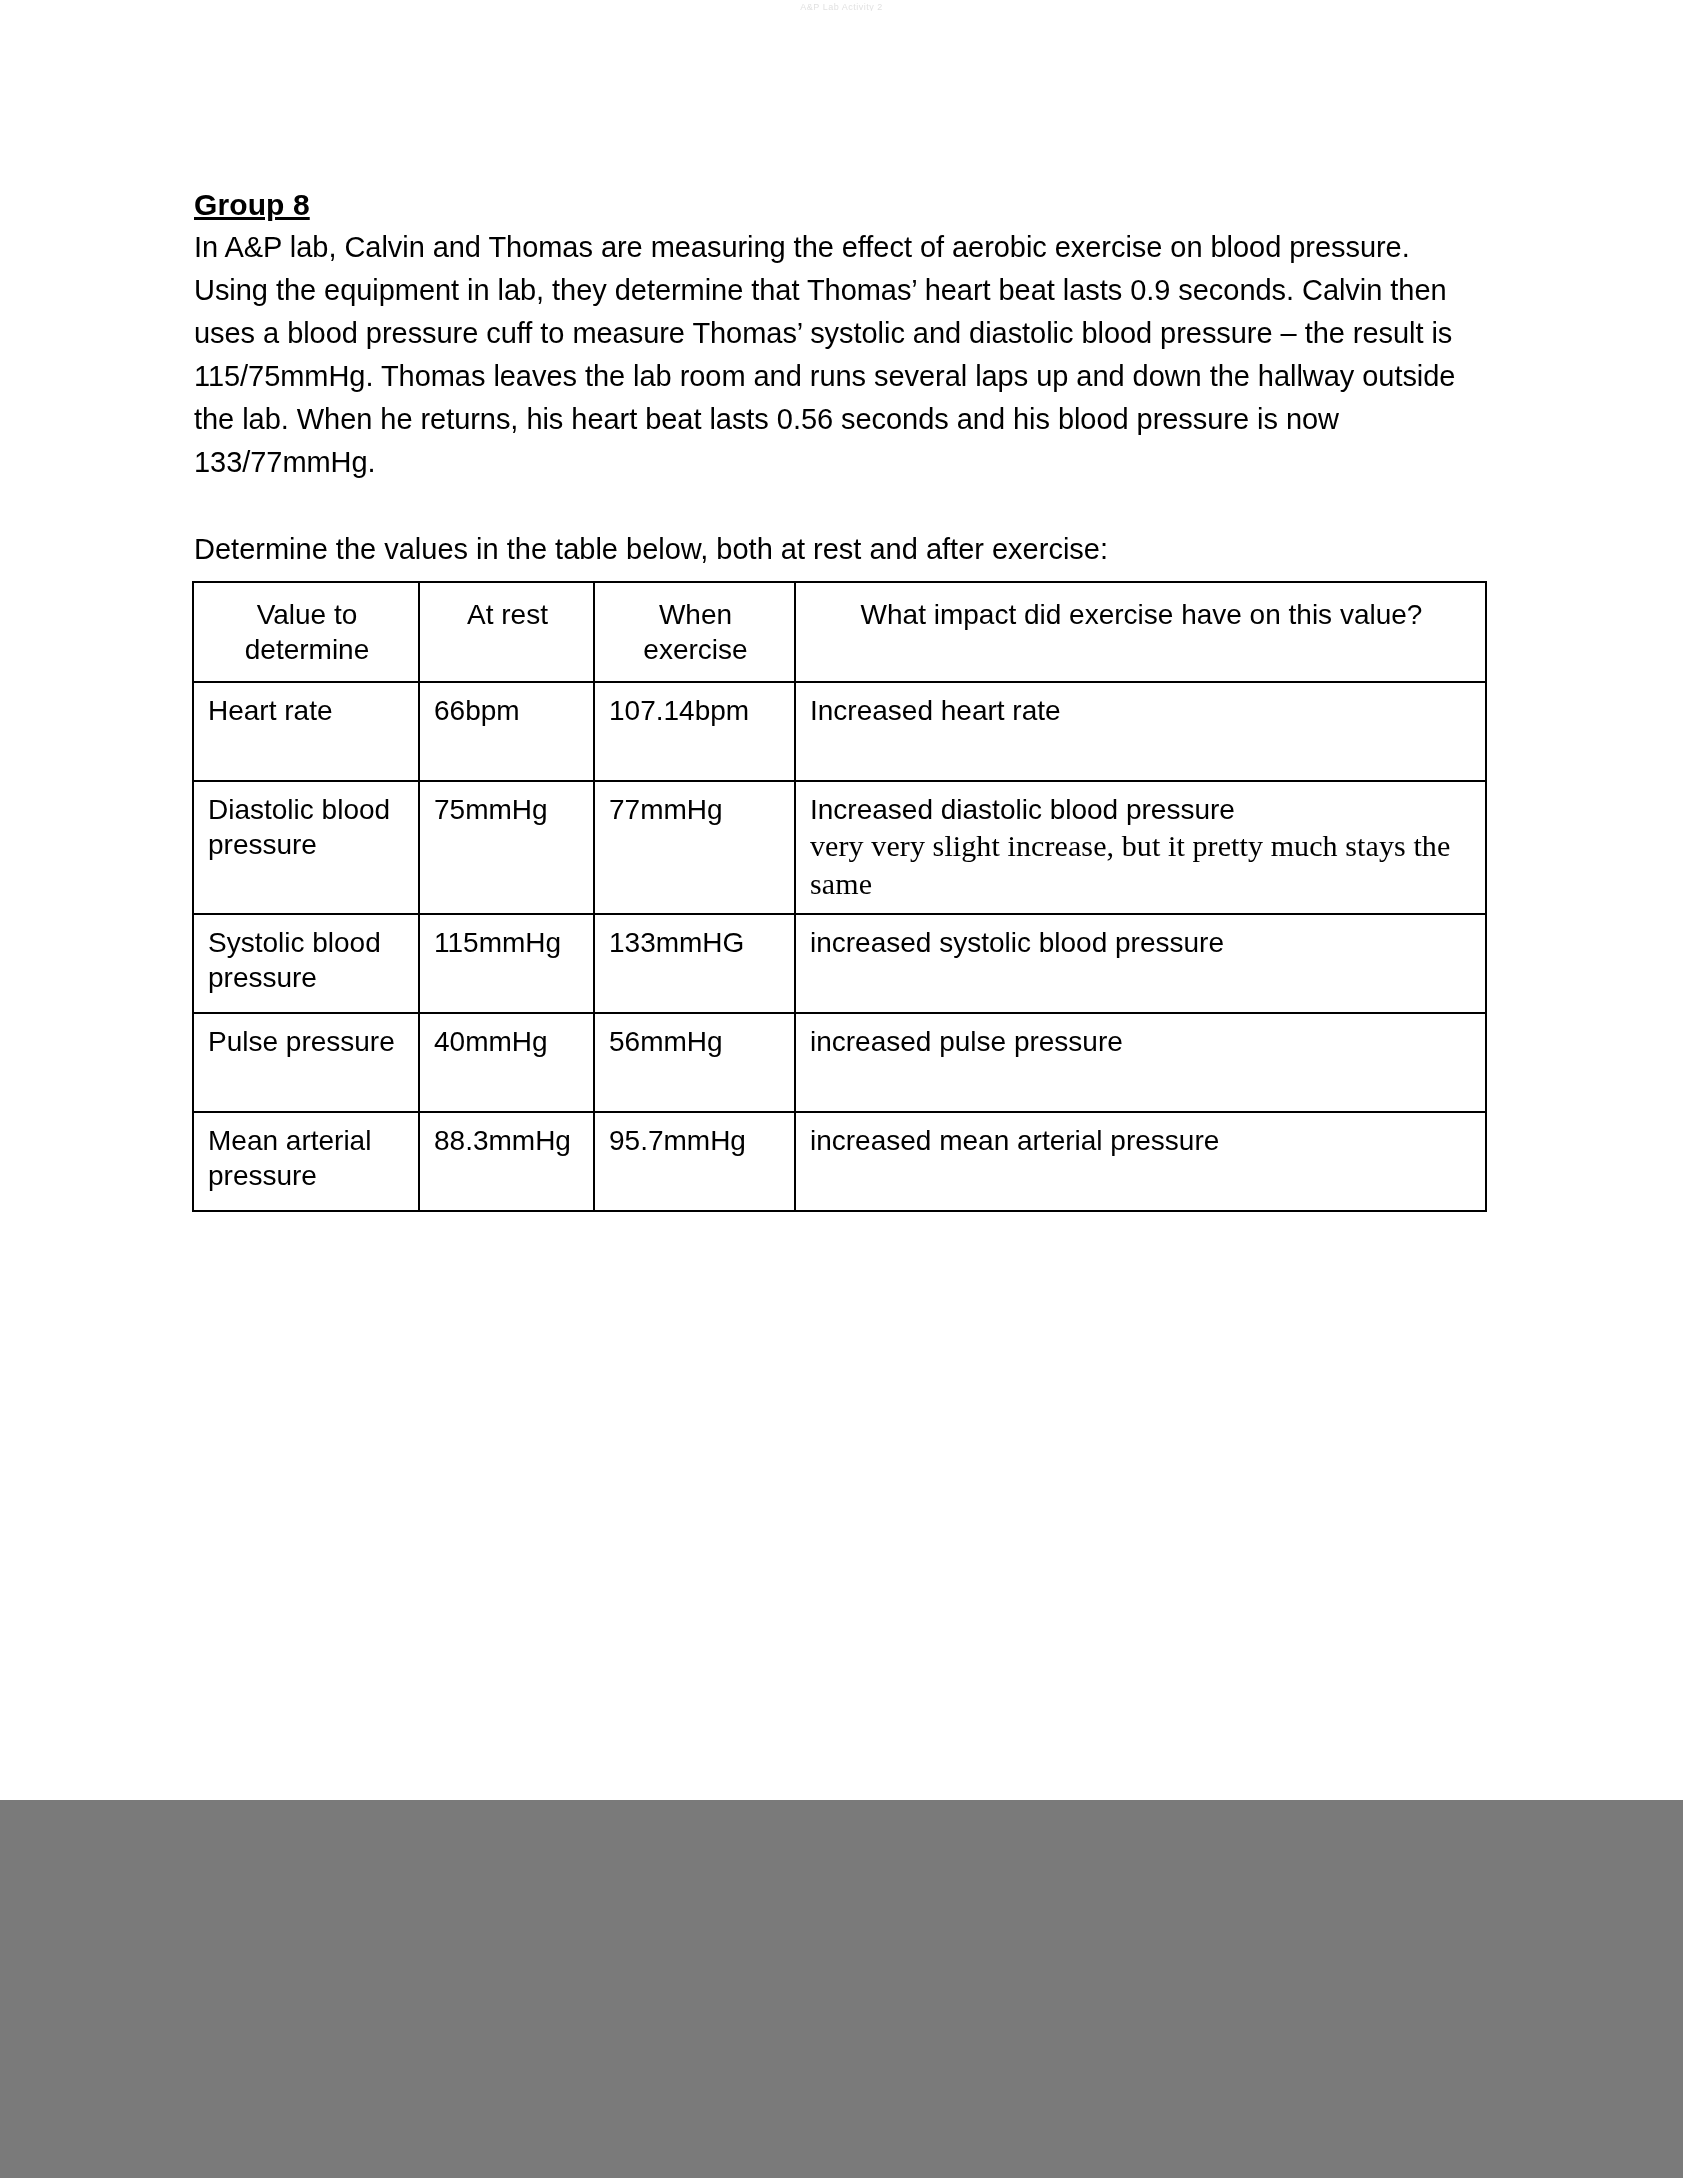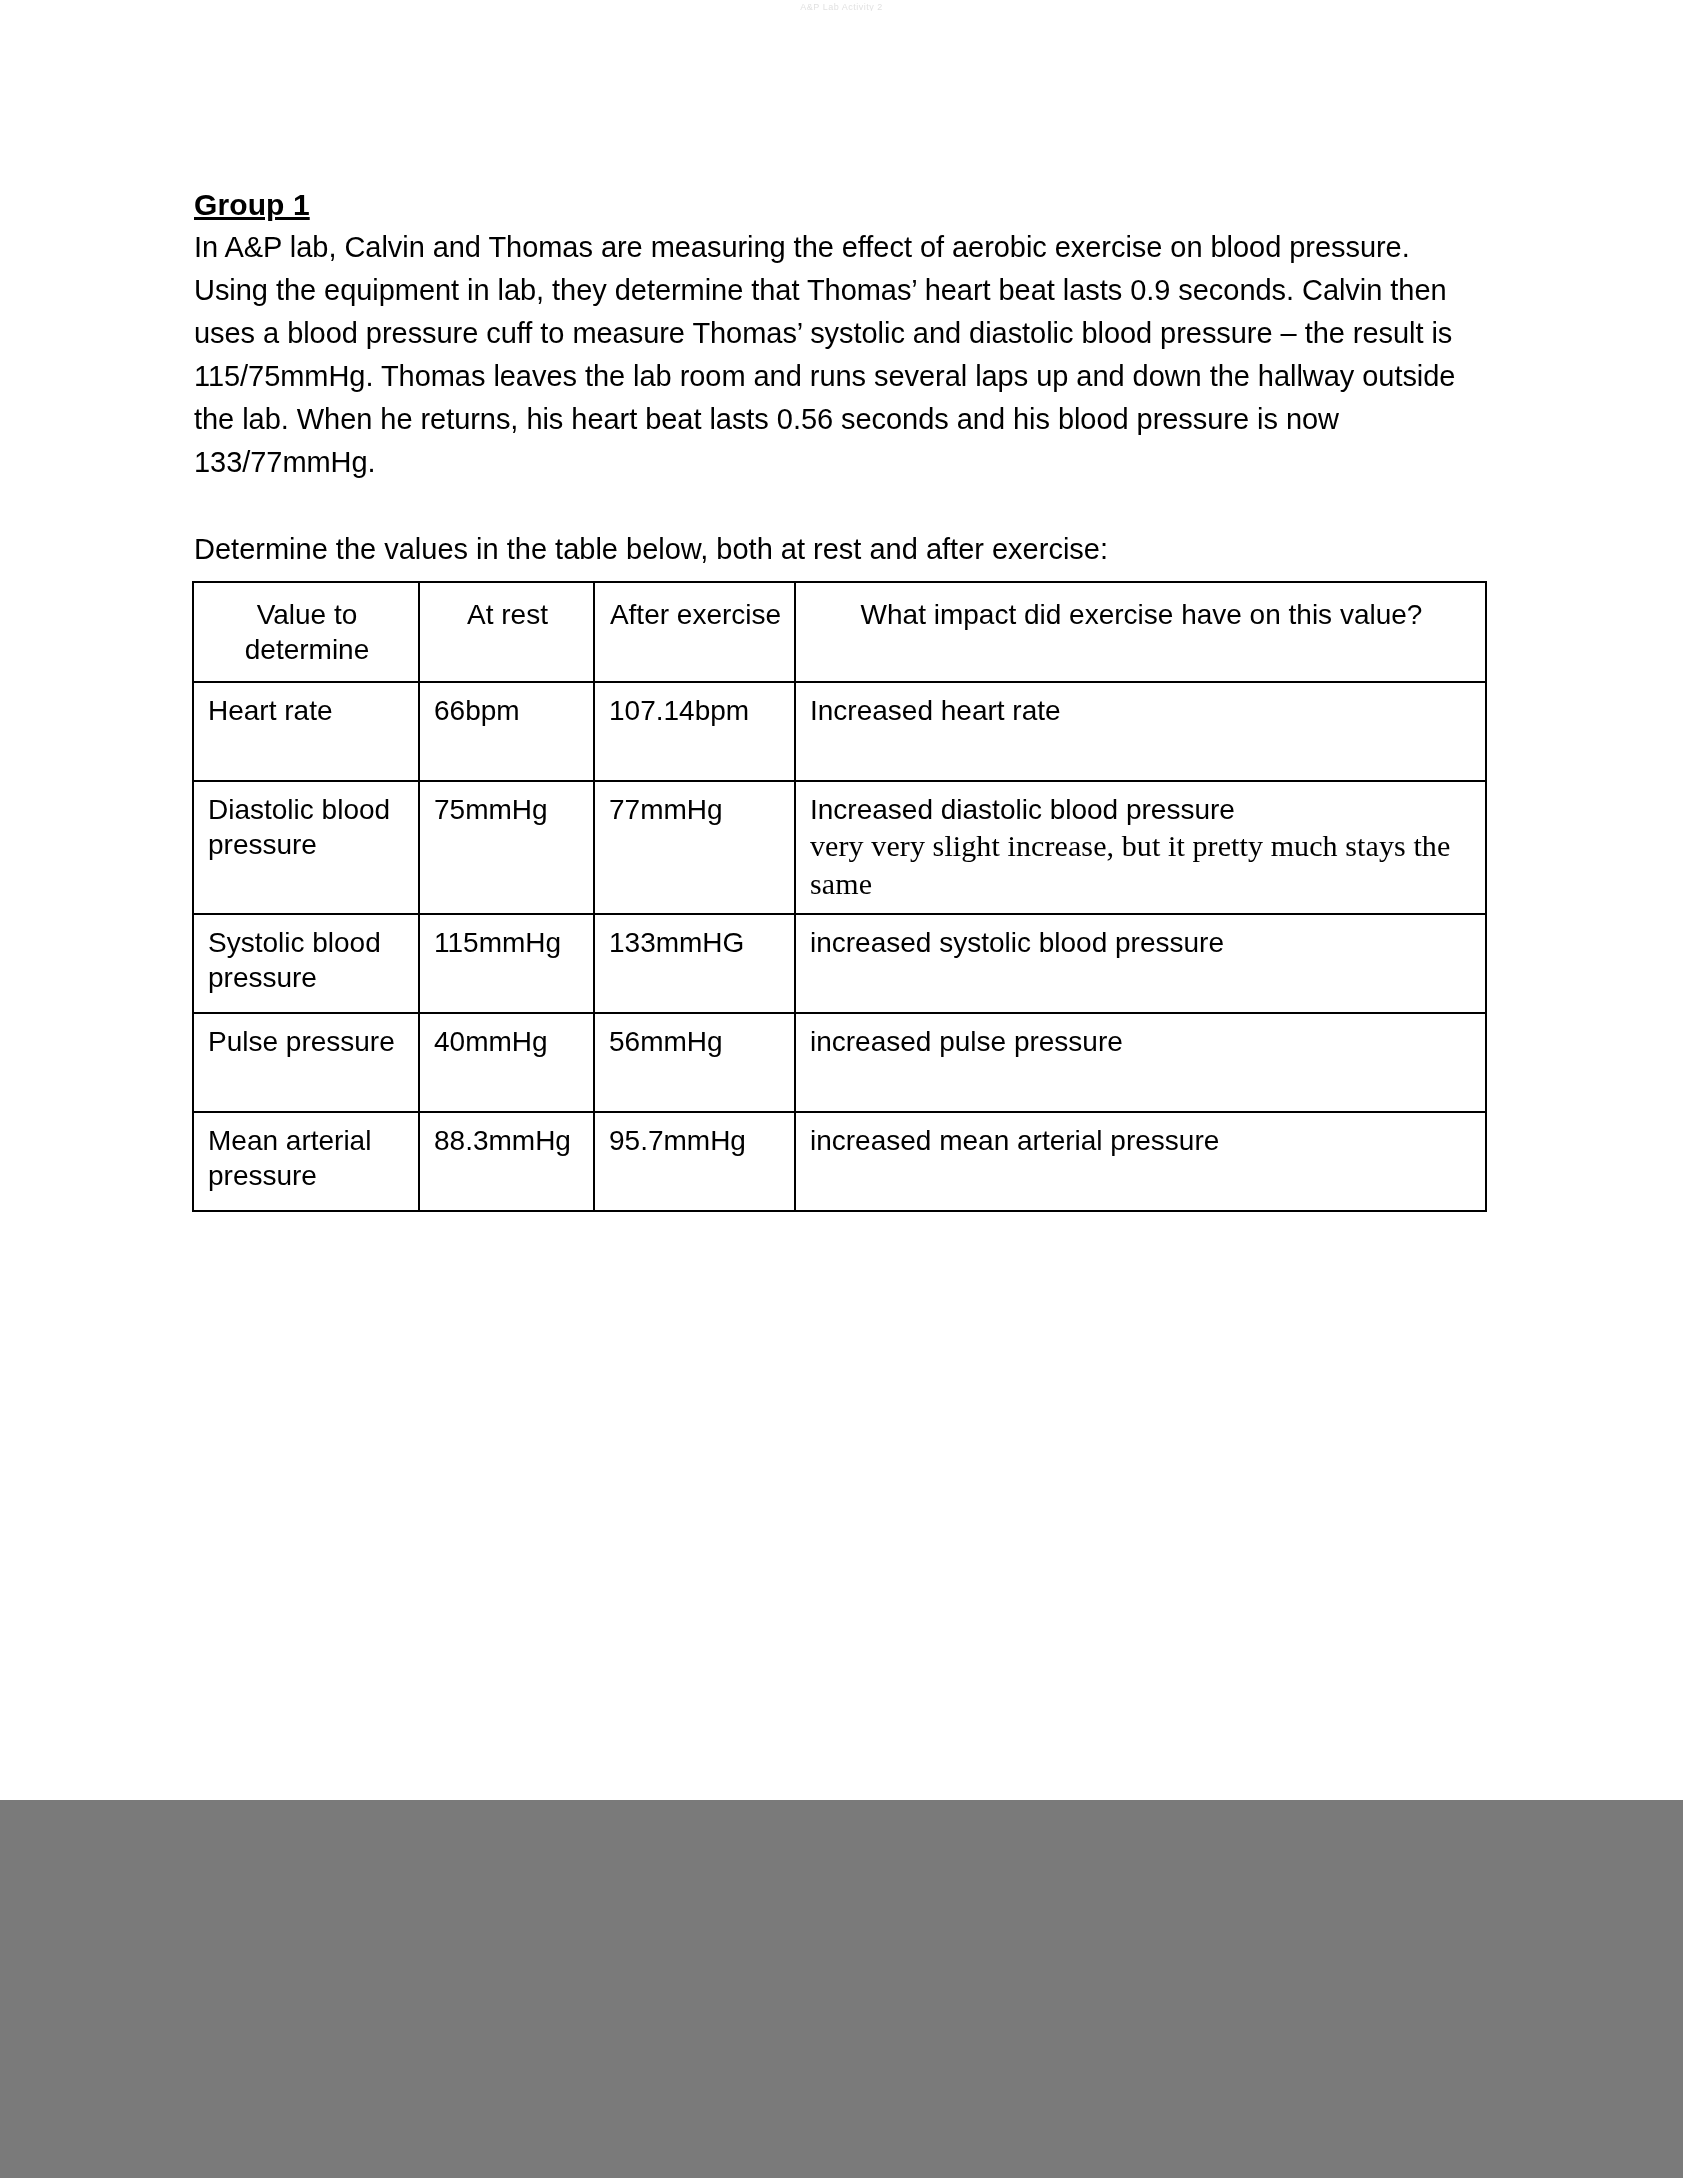--- a/index.html
+++ b/index.html
@@ -116,38 +116,38 @@
   }
 </style>
 </head>
 <body>
 
 <div class="page">
 
   <div class="top-artifact">A&amp;P Lab Activity 2</div>
 
   <div class="content">
-    <div class="doc-heading">Group 1</div>
+    <div class="doc-heading">Group 8</div>
     <p class="body-para">In A&amp;P lab, Calvin and Thomas are measuring the effect of aerobic exercise on blood pressure. Using the equipment in lab, they determine that Thomas’ heart beat lasts 0.9 seconds. Calvin then uses a blood pressure cuff to measure Thomas’ systolic and diastolic blood pressure – the result is 115/75mmHg. Thomas leaves the lab room and runs several laps up and down the hallway outside the lab. When he returns, his heart beat lasts 0.56 seconds and his blood pressure is now 133/77mmHg.</p>
     <div class="spacer-para"></div>
     <p class="prompt-line">Determine the values in the table below, both at rest and after exercise:</p>
   </div>
 
   <table class="data-table">
     <colgroup>
       <col class="c1">
         <col class="c2">
         <col class="c3">
         <col class="c4">
     </colgroup>
     <thead>
       <tr>
         <th>Value to determine</th>
         <th>At rest</th>
-        <th>After exercise</th>
+        <th>When exercise</th>
         <th>What impact did exercise have on this value?</th>
       </tr>
     </thead>
     <tbody>
       <tr>
         <td class="cell-label">Heart rate</td>
         <td class="cell-rest">66bpm</td>
         <td class="cell-after">107.14bpm</td>
         <td class="cell-impact">
           <span class="impact-main">Increased heart rate</span>

